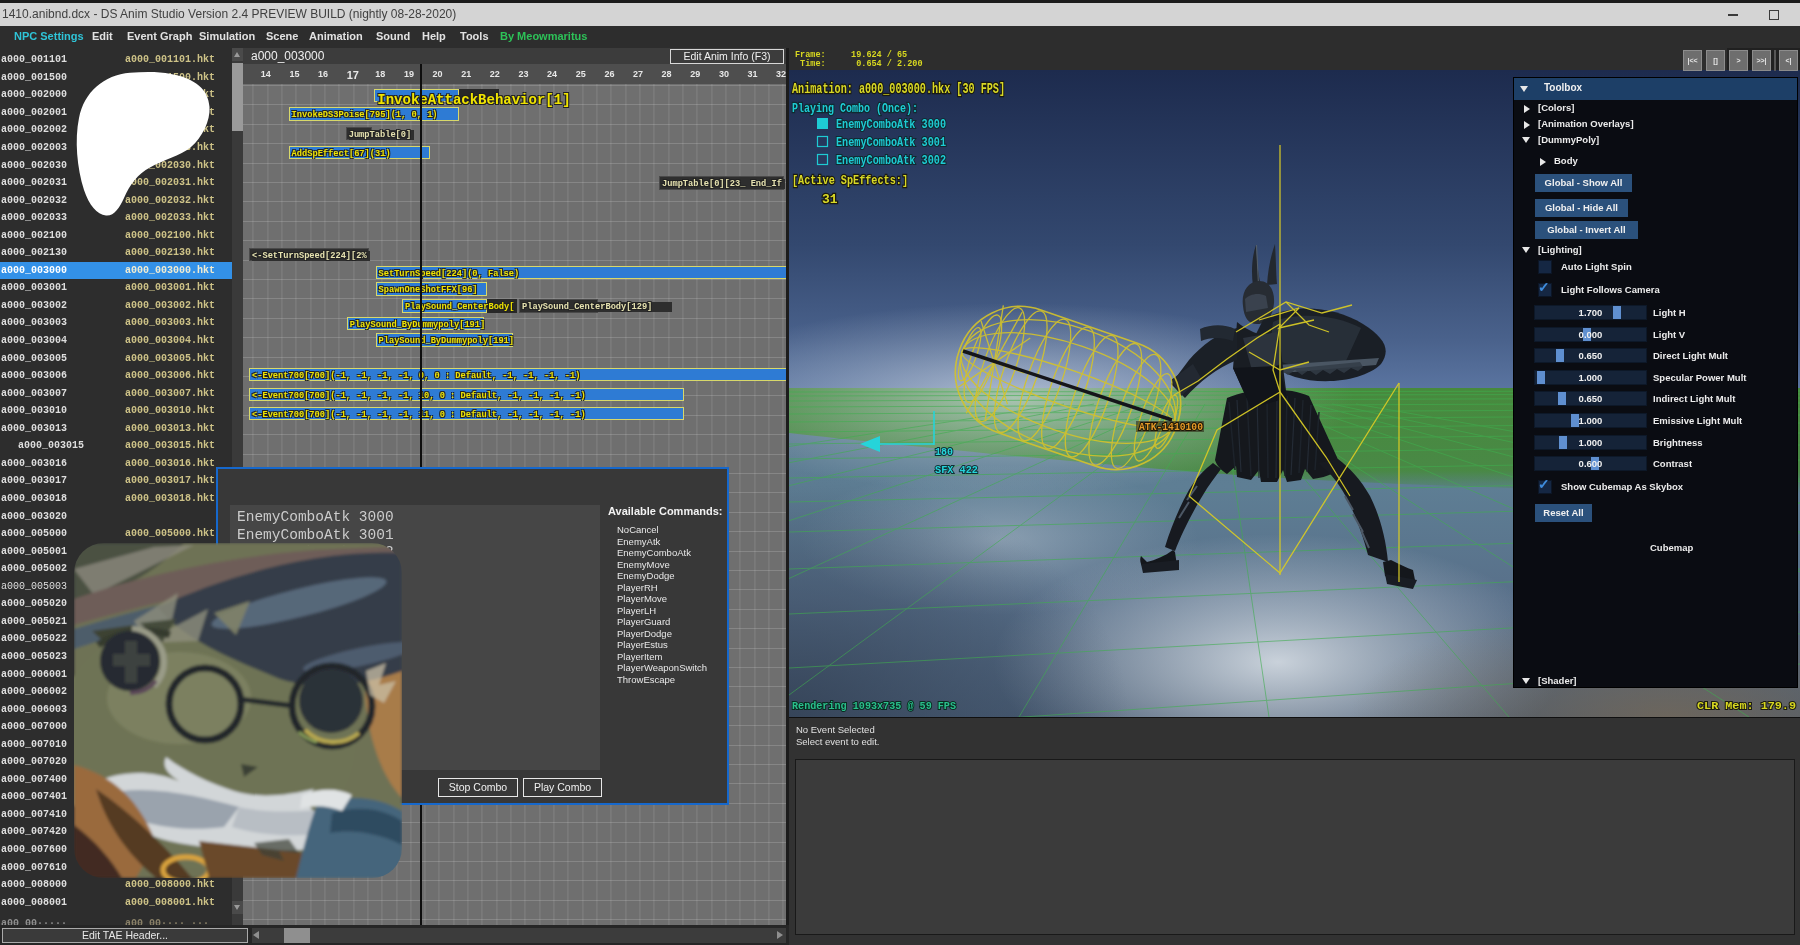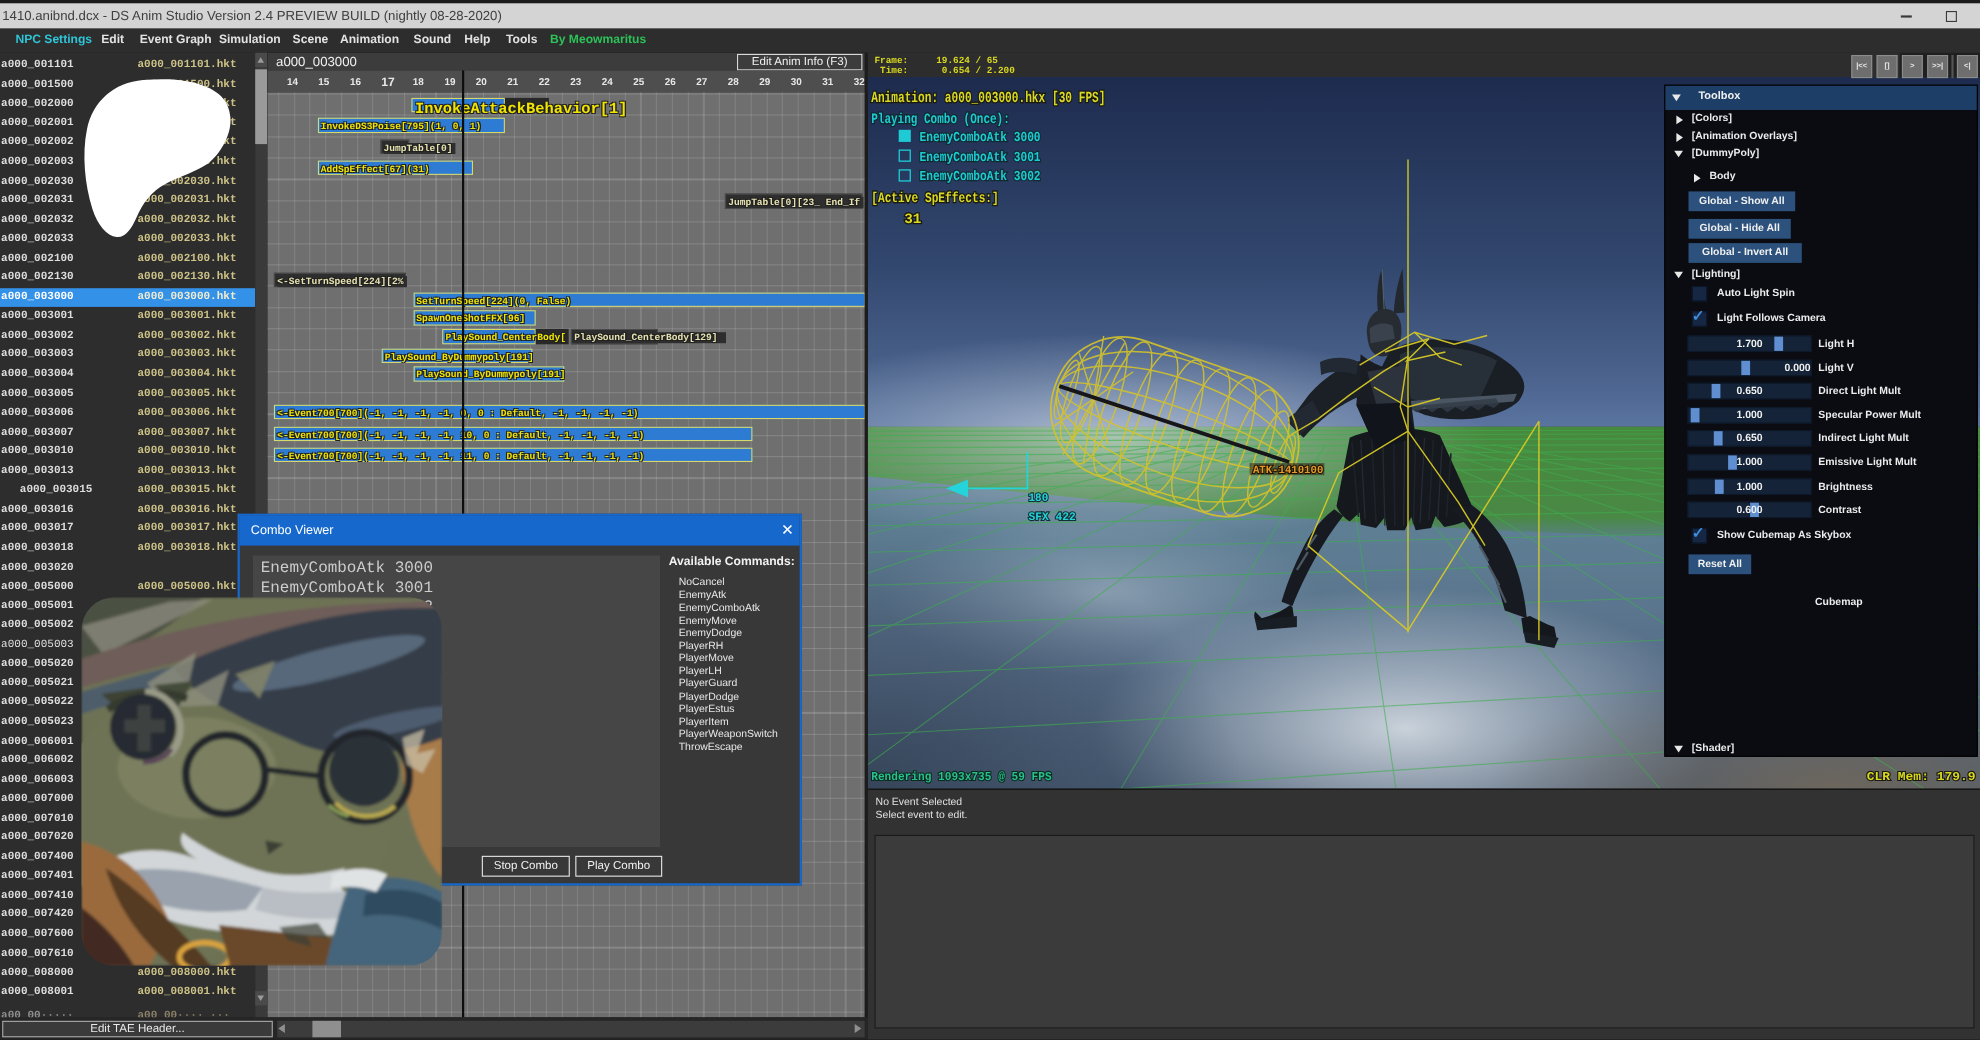--- a/index.html
+++ b/index.html
@@ -284,21 +284,21 @@
       <span class="abs mono" style="left:2px;top:2px;font-size:8.7px;font-weight:bold;color:#f0e400;white-space:nowrap;text-shadow:1px 1px 0 #222,-1px 1px 0 #222,1px -1px 0 #222,-1px -1px 0 #222;z-index:3">SetTurnSpeed[224](0, False)</span>
     </div>
     <div class="abs" style="left:132.5px;top:234.4px;width:111.5px;height:13.5px;background:#2e7bd4;border:1px solid #d8d86a;">
       <span class="abs mono" style="left:2px;top:2px;font-size:8.7px;font-weight:bold;color:#f0e400;white-space:nowrap;text-shadow:1px 1px 0 #222,-1px 1px 0 #222,1px -1px 0 #222,-1px -1px 0 #222;z-index:3">SpawnOneShotFFX[96]</span>
     </div>
     <div class="abs" style="left:244.0px;top:251.0px;width:30px;height:13.5px;background:#282828;z-index:2"></div>
     <div class="abs" style="left:159.0px;top:251.0px;width:85.0px;height:13.5px;background:#2e7bd4;border:1px solid #d8d86a;">
       <span class="abs mono" style="left:2px;top:2px;font-size:8.7px;font-weight:bold;color:#f0e400;white-space:nowrap;text-shadow:1px 1px 0 #222,-1px 1px 0 #222,1px -1px 0 #222,-1px -1px 0 #222;z-index:3">PlaySound_CenterBody[</span>
     </div>
     <div class="abs" style="left:276.0px;top:251.0px;width:79.0px;height:13.5px;background:#2e2e2e;border:1px solid #4a4a4a;">
-      <span class="abs mono" style="left:2px;top:2px;font-size:8.7px;font-weight:bold;color:#e6e2b0;white-space:nowrap;background:#2e2e2e;padding-right:8px;text-shadow:1px 1px 0 #222,-1px 1px 0 #222,1px -1px 0 #222,-1px -1px 0 #222;z-index:3">PlaySound_CenterBody[129]</span>
+      <span class="abs mono" style="left:2px;top:2px;font-size:8.7px;font-weight:bold;color:#e6e2b0;white-space:nowrap;background:#2e2e2e;padding-right:20px;text-shadow:1px 1px 0 #222,-1px 1px 0 #222,1px -1px 0 #222,-1px -1px 0 #222;z-index:3">PlaySound_CenterBody[129]</span>
     </div>
     <div class="abs" style="left:103.7px;top:268.7px;width:137.7px;height:13.5px;background:#2e7bd4;border:1px solid #d8d86a;">
       <span class="abs mono" style="left:2px;top:2px;font-size:8.7px;font-weight:bold;color:#f0e400;white-space:nowrap;text-shadow:1px 1px 0 #222,-1px 1px 0 #222,1px -1px 0 #222,-1px -1px 0 #222;z-index:3">PlaySound_ByDummypoly[191]</span>
     </div>
     <div class="abs" style="left:132.5px;top:285.1px;width:137.8px;height:13.5px;background:#2e7bd4;border:1px solid #d8d86a;">
       <span class="abs mono" style="left:2px;top:2px;font-size:8.7px;font-weight:bold;color:#f0e400;white-space:nowrap;text-shadow:1px 1px 0 #222,-1px 1px 0 #222,1px -1px 0 #222,-1px -1px 0 #222;z-index:3">PlaySound_ByDummypoly[191]</span>
     </div>
     <div class="abs" style="left:6.0px;top:319.8px;width:538.0px;height:13.5px;background:#2e7bd4;border:1px solid #d8d86a;">
       <span class="abs mono" style="left:2px;top:2px;font-size:8.7px;font-weight:bold;color:#f0e400;white-space:nowrap;text-shadow:1px 1px 0 #222,-1px 1px 0 #222,1px -1px 0 #222,-1px -1px 0 #222;z-index:3">&lt;-Event700[700](-1, -1, -1, -1, 0, 0 : Default, -1, -1, -1, -1)</span>
     </div>
@@ -538,21 +538,21 @@
     <div class="abs" style="left:24px;top:205px;width:14px;height:14px;background:#152743;border:1px solid #0c1626"></div>
     <span class="abs" style="left:24px;top:201px;font-size:14px;font-weight:bold;color:#3f8cdc">✓</span>
     <span class="abs" style="left:47px;top:206px;font-size:9.5px;font-weight:bold;color:#ececec">Light Follows Camera</span>
     <div class="abs" style="left:20px;top:227.0px;width:113px;height:15px;background:#152338;border:1px solid #0d1828">
       <div class="abs" style="left:78px;top:0;width:8px;height:13px;background:#5f8fd0"></div>
       <div class="abs" style="left:0;top:1px;width:111px;text-align:center;font-size:9.5px;font-weight:bold;color:#f0f0f0">1.700</div>
     </div>
     <span class="abs" style="left:139px;top:229.0px;font-size:9.5px;font-weight:bold;color:#ececec">Light H</span>
     <div class="abs" style="left:20px;top:248.6px;width:113px;height:15px;background:#152338;border:1px solid #0d1828">
       <div class="abs" style="left:48px;top:0;width:8px;height:13px;background:#5f8fd0"></div>
-      <div class="abs" style="left:0;top:1px;width:111px;text-align:right;font-size:9.5px;font-weight:bold;color:#f0f0f0">0.000</div>
+      <div class="abs" style="left:0;top:1px;width:111px;text-align:center;font-size:9.5px;font-weight:bold;color:#f0f0f0">0.000</div>
     </div>
     <span class="abs" style="left:139px;top:250.6px;font-size:9.5px;font-weight:bold;color:#ececec">Light V</span>
     <div class="abs" style="left:20px;top:270.2px;width:113px;height:15px;background:#152338;border:1px solid #0d1828">
       <div class="abs" style="left:21px;top:0;width:8px;height:13px;background:#5f8fd0"></div>
       <div class="abs" style="left:0;top:1px;width:111px;text-align:center;font-size:9.5px;font-weight:bold;color:#f0f0f0">0.650</div>
     </div>
     <span class="abs" style="left:139px;top:272.2px;font-size:9.5px;font-weight:bold;color:#ececec">Direct Light Mult</span>
     <div class="abs" style="left:20px;top:291.8px;width:113px;height:15px;background:#152338;border:1px solid #0d1828">
       <div class="abs" style="left:2px;top:0;width:8px;height:13px;background:#5f8fd0"></div>
       <div class="abs" style="left:0;top:1px;width:111px;text-align:center;font-size:9.5px;font-weight:bold;color:#f0f0f0">1.000</div>
@@ -580,24 +580,20 @@
     <span class="abs" style="left:139px;top:380.2px;font-size:9.5px;font-weight:bold;color:#ececec">Contrast</span>
     <div class="abs" style="left:24px;top:402px;width:14px;height:14px;background:#152743;border:1px solid #0c1626"></div>
     <span class="abs" style="left:24px;top:398px;font-size:14px;font-weight:bold;color:#3f8cdc">✓</span>
     <span class="abs" style="left:47px;top:403px;font-size:9.5px;font-weight:bold;color:#ececec">Show Cubemap As Skybox</span>
     <div class="abs" style="left:21px;top:426px;width:57px;height:18px;background:#2b517c;color:#f0f0f0;font-size:9.5px;font-weight:bold;text-align:center;line-height:18px">Reset All</div>
     <span class="abs" style="left:136px;top:464px;font-size:9.5px;font-weight:bold;color:#ececec">Cubemap</span>
     <div class="abs" style="left:8px;top:600px;width:0;height:0;border-left:4.5px solid transparent;border-right:4.5px solid transparent;border-top:6px solid #e8e8e8"></div>
     <span class="abs" style="left:24px;top:597px;font-size:9.5px;font-weight:bold;color:#ececec">[Shader]</span>
   </div>
 <div class="abs" style="left:216px;top:467px;width:513px;height:338px;background:#383838;border:2px solid #1668cc;z-index:8">
- <div class="abs" style="left:0;top:0;width:509px;height:27px;background:#1668cc">
-  <span class="abs" style="left:10px;top:7px;font-size:11.5px;color:#fff">Combo Viewer</span>
-  <span class="abs" style="left:492px;top:4px;font-size:14px;color:#fff">✕</span>
- </div>
  <div class="abs" style="left:12px;top:36px;width:370px;height:265px;background:#464646">
   <div class="abs mono" style="left:7px;top:4px;font-size:14.5px;color:#cccccc;line-height:17.5px;white-space:pre">EnemyComboAtk 3000
 EnemyComboAtk 3001
 EnemyComboAtk 3002</div>
  </div>
  <span class="abs" style="left:390px;top:36px;font-size:11px;font-weight:bold;color:#f2f2f2">Available Commands:</span>
 <span class="abs" style="left:399px;top:55.0px;font-size:9.5px;color:#e8e8e8">NoCancel</span>
     <span class="abs" style="left:399px;top:66.5px;font-size:9.5px;color:#e8e8e8">EnemyAtk</span>
     <span class="abs" style="left:399px;top:78.0px;font-size:9.5px;color:#e8e8e8">EnemyComboAtk</span>
     <span class="abs" style="left:399px;top:89.5px;font-size:9.5px;color:#e8e8e8">EnemyMove</span>

